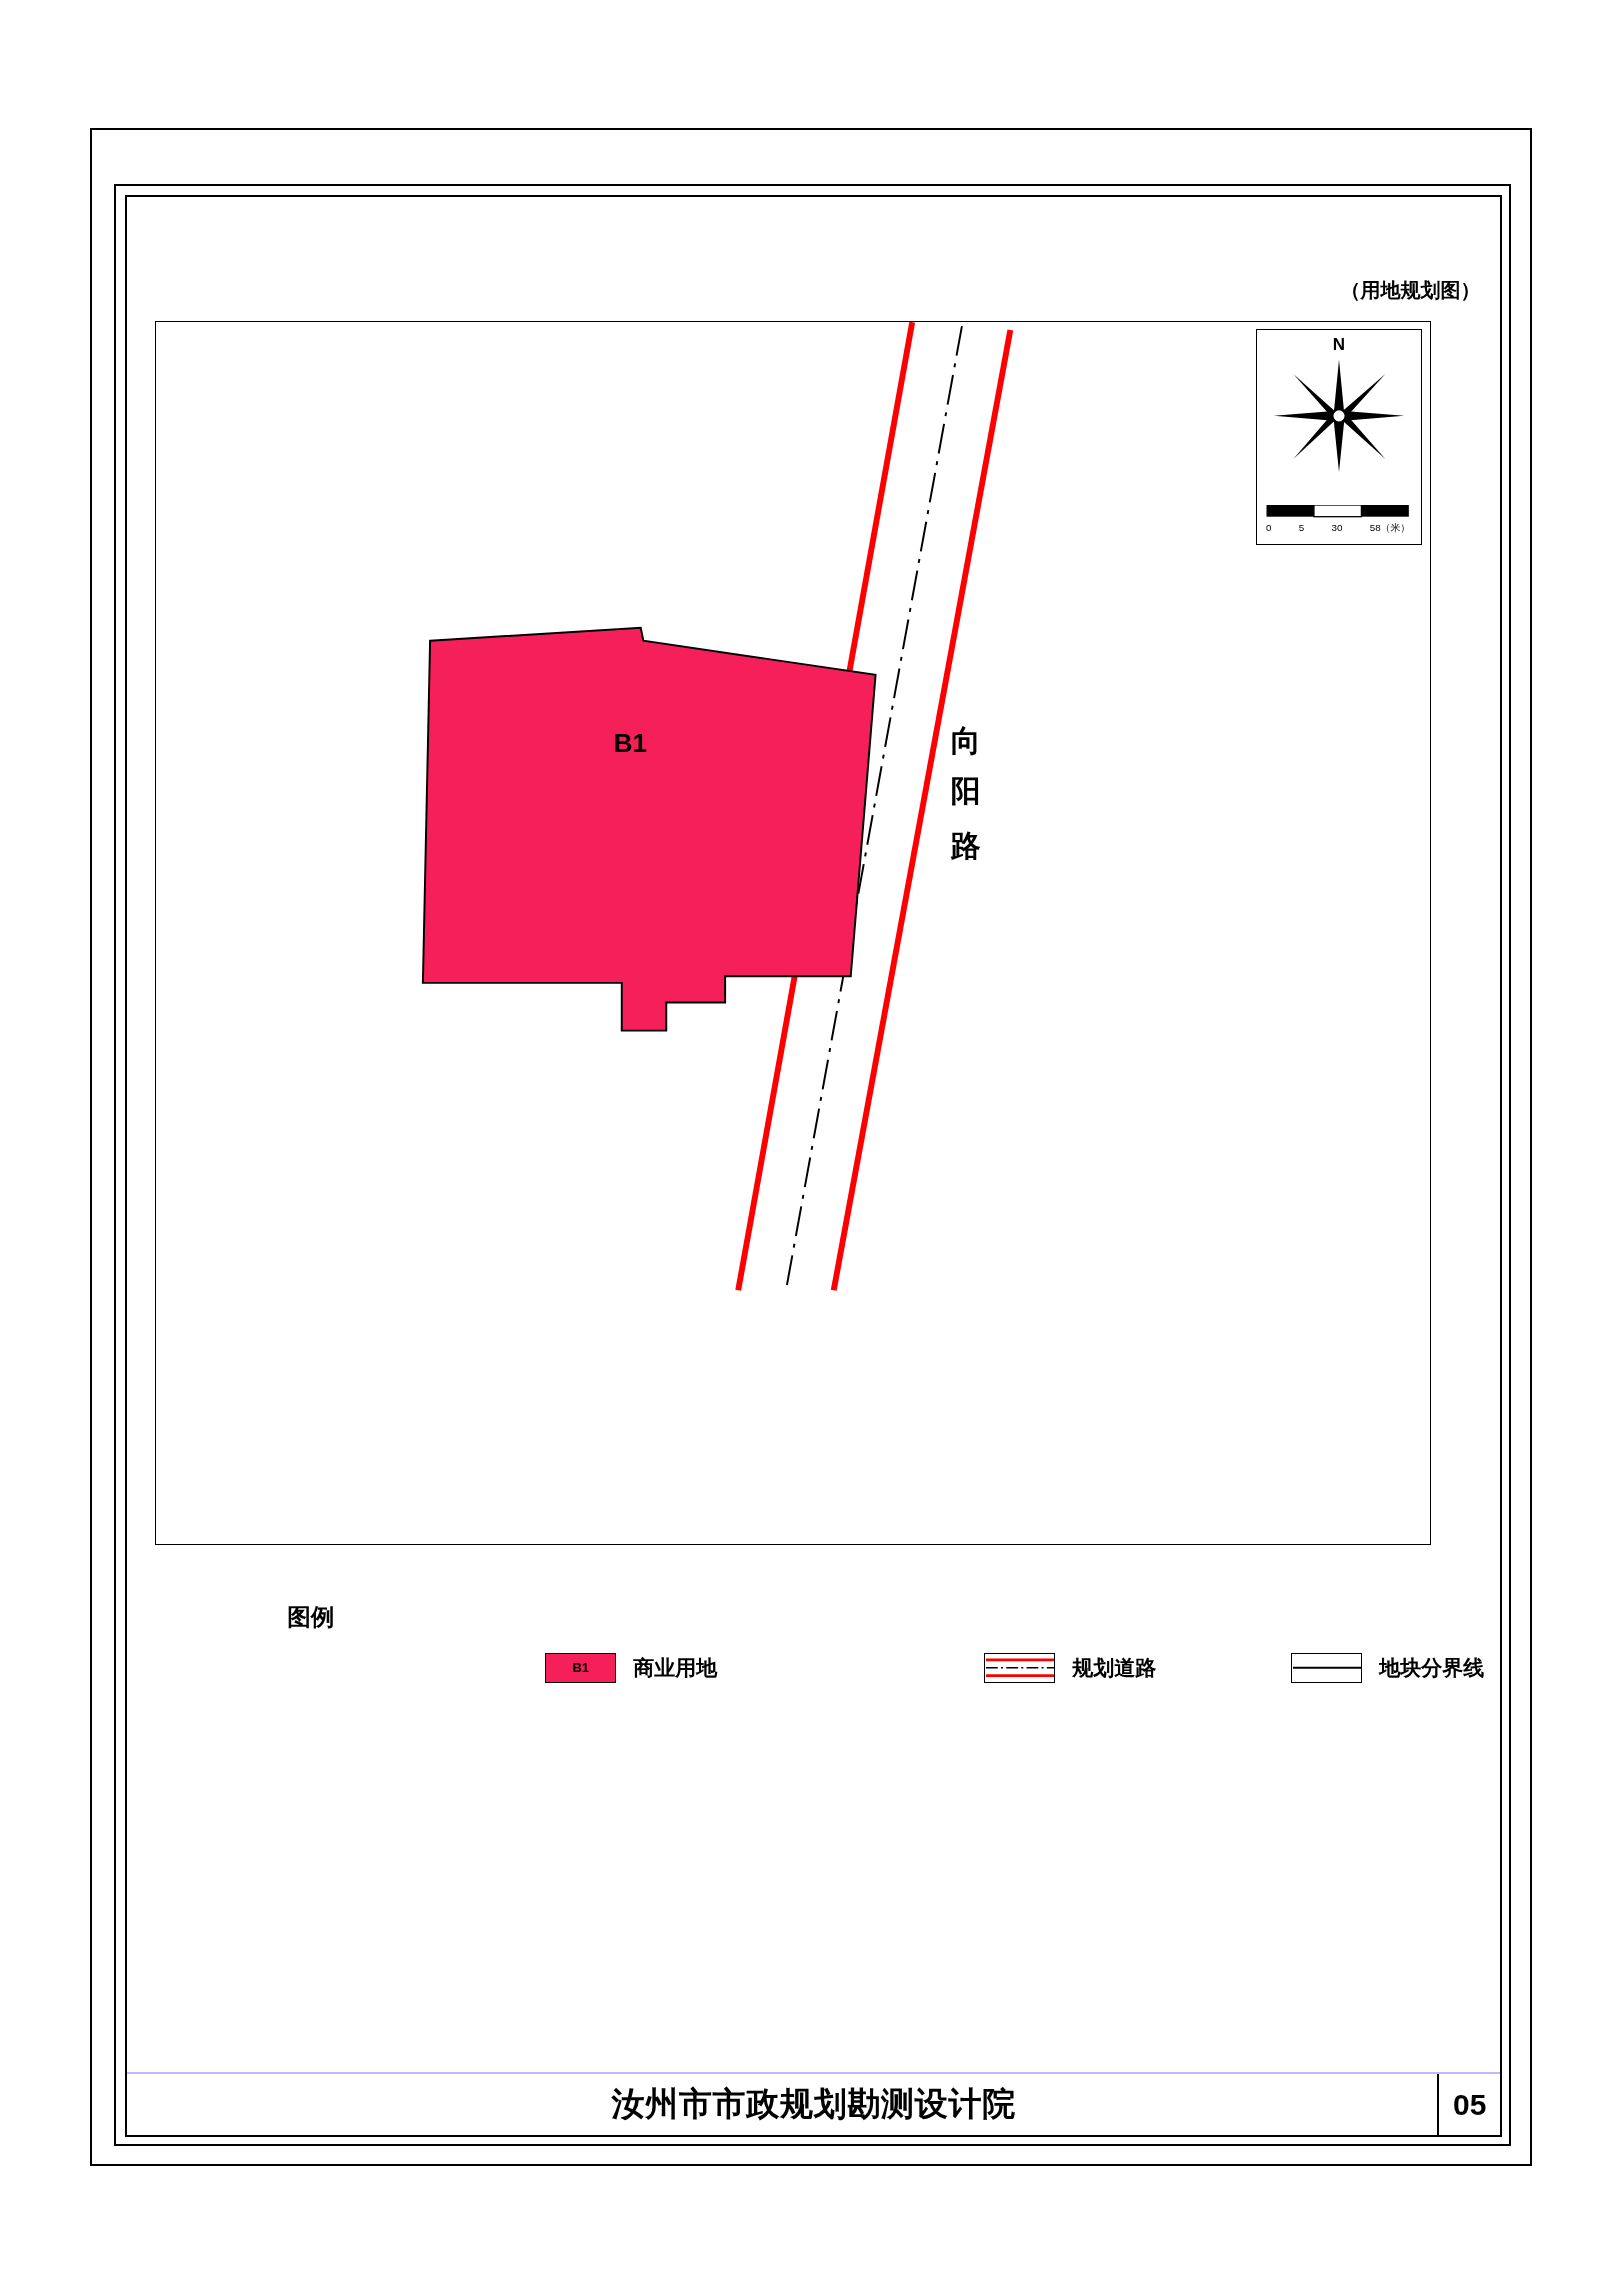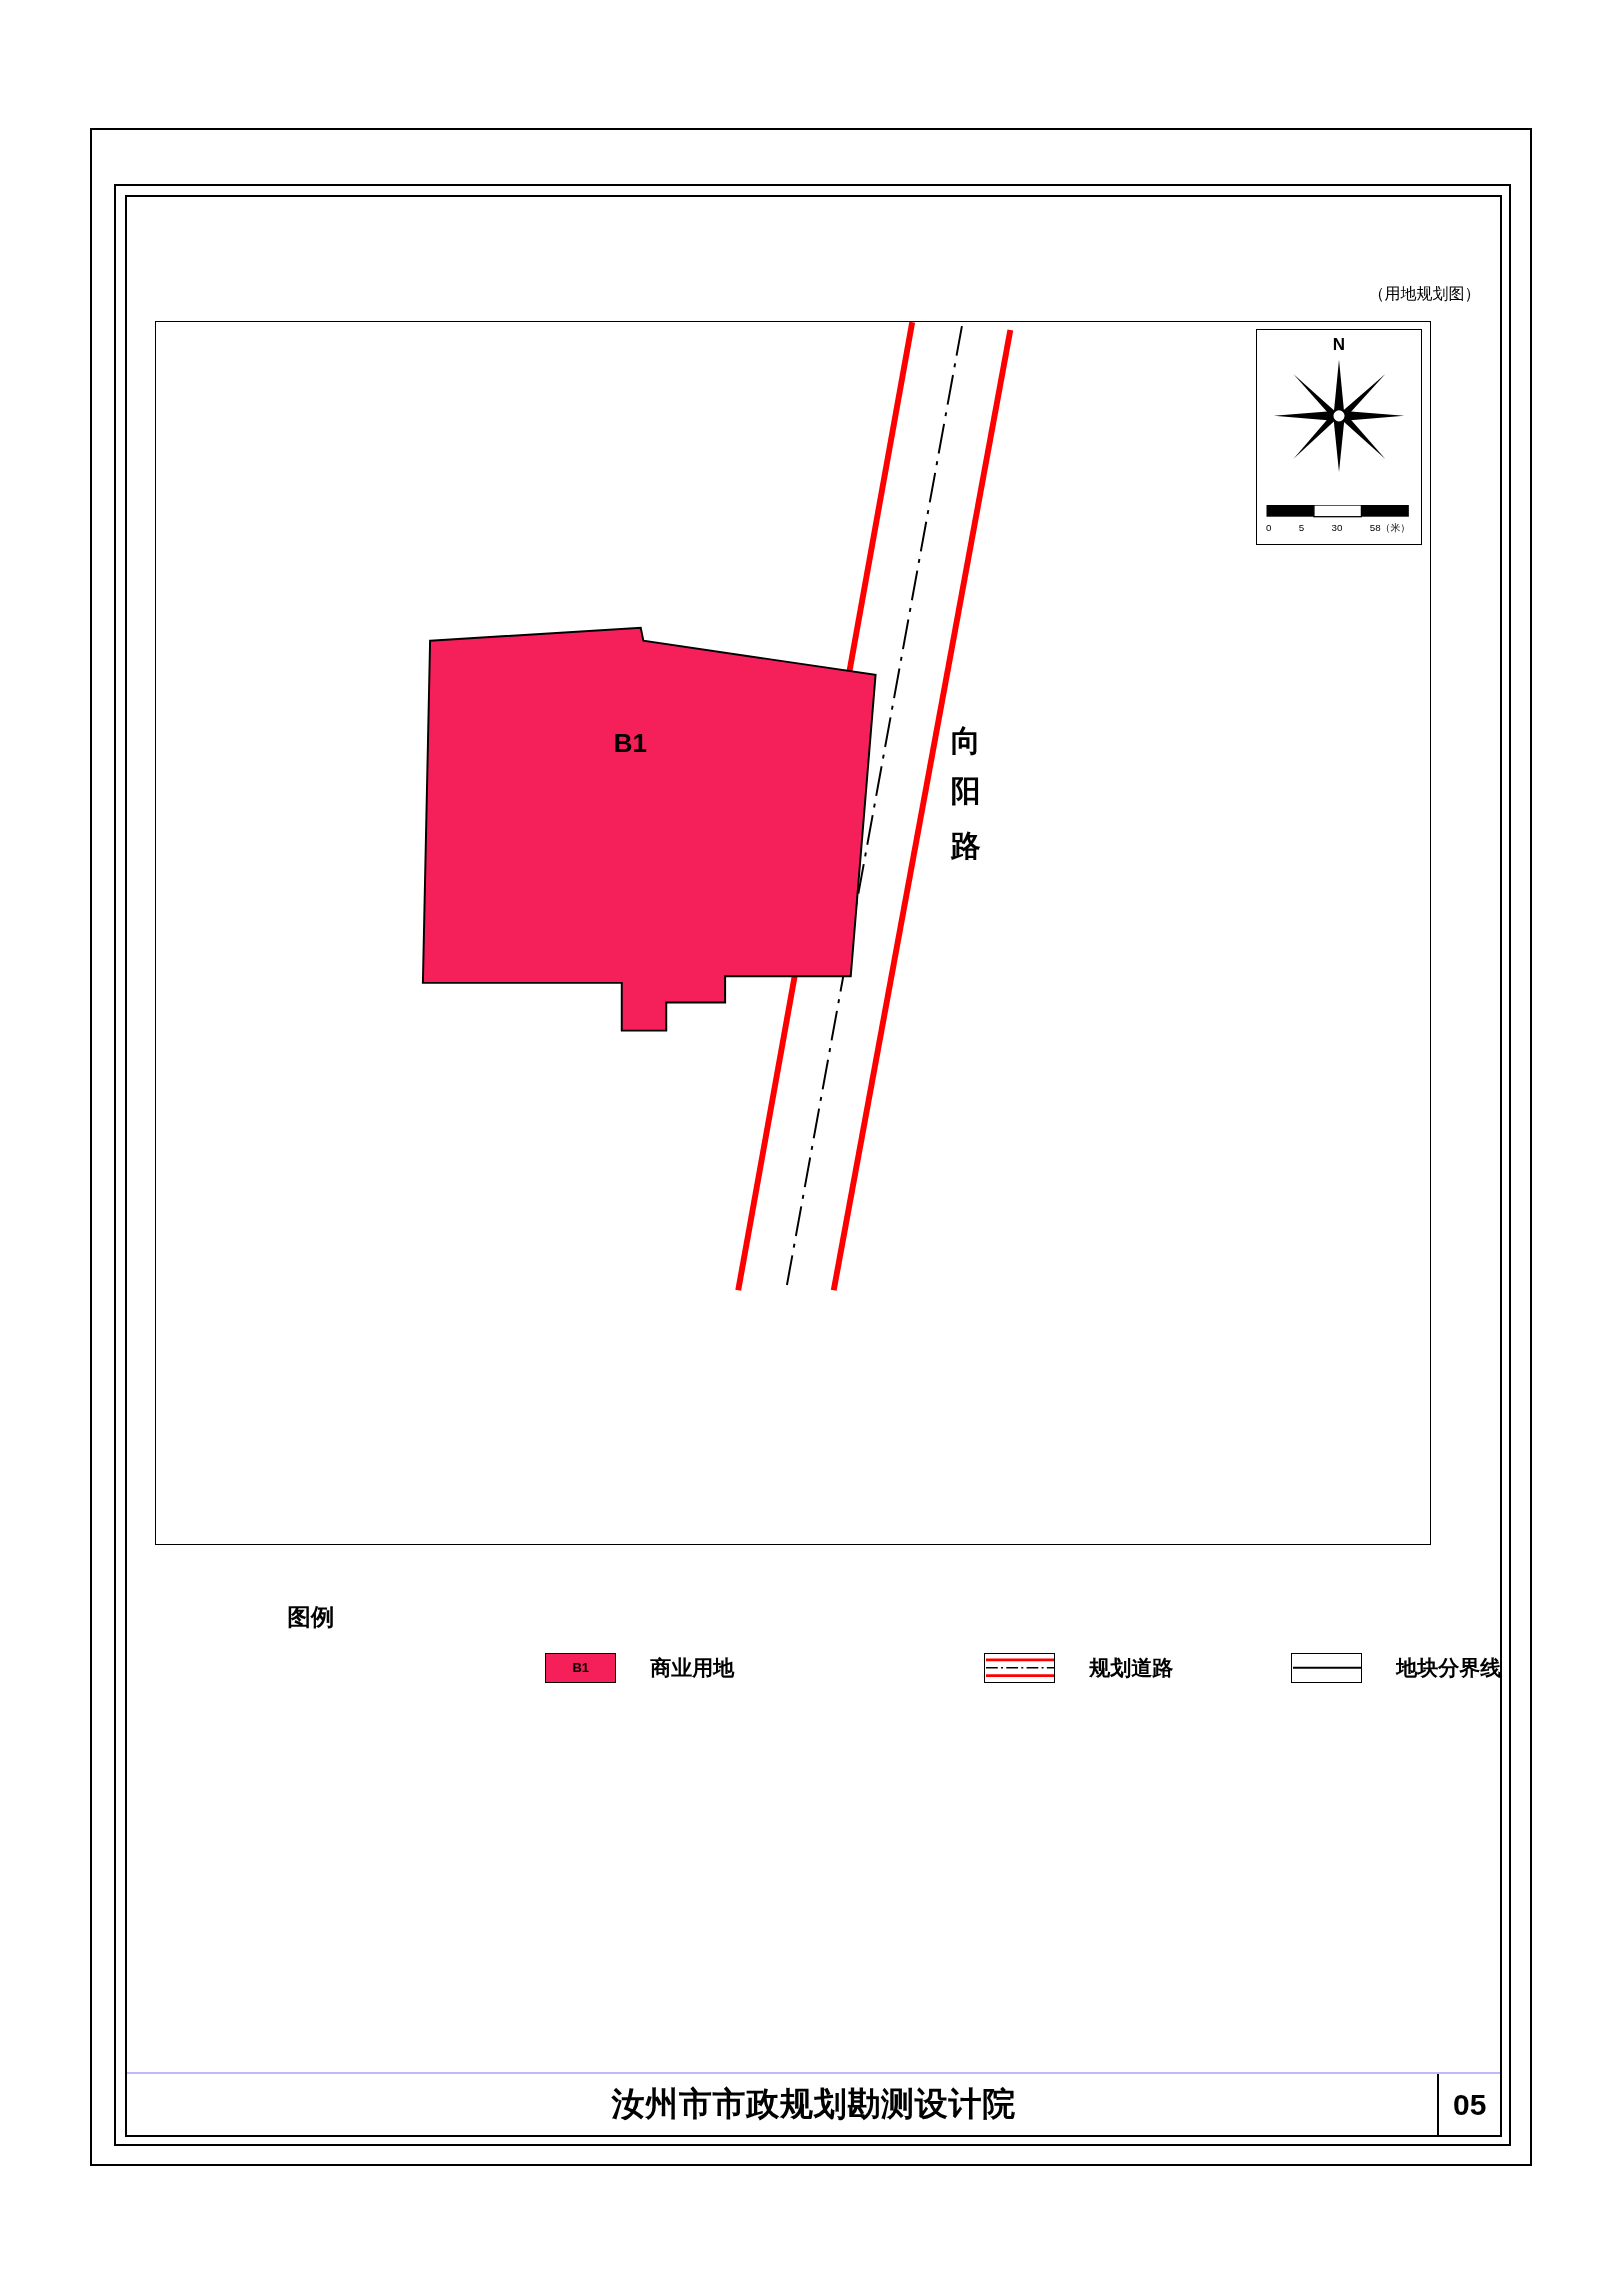--- a/index.html
+++ b/index.html
@@ -62,23 +62,22 @@
     font-size: 36px;
     font-weight: bold;
     letter-spacing: 1.3px;
     white-space: nowrap;
   }
 
   .subtitle {
     position: absolute;
     right: 19.6px;
     top: 80px;
-    font-size: 16px;
-    font-weight: normal;
-    margin-top: 7px;
+    font-size: 20px;
+    font-weight: bold;
   }
 
   
   .map-frame {
     position: absolute;
     left: 27.5px;
     top: 124px;
     width: 1276px;
     height: 1224px;
     border: 1.3px solid #000;
@@ -161,21 +160,21 @@
   .swatch-b1 span {
     font-size: 13px;
     font-weight: bold;
     color: #000;
   }
   .swatch-road { background: #fff; }
   .swatch-road svg { display:block; }
   .swatch-line { background: #fff; }
   .swatch-line svg { display:block; }
   .legend-label {
-    margin-left: 34px;
+    margin-left: 17px;
     font-size: 21px;
     font-weight: bold;
     white-space: nowrap;
   }
 
   
   .footer {
     position: absolute;
     left: 0;
     bottom: 0;

